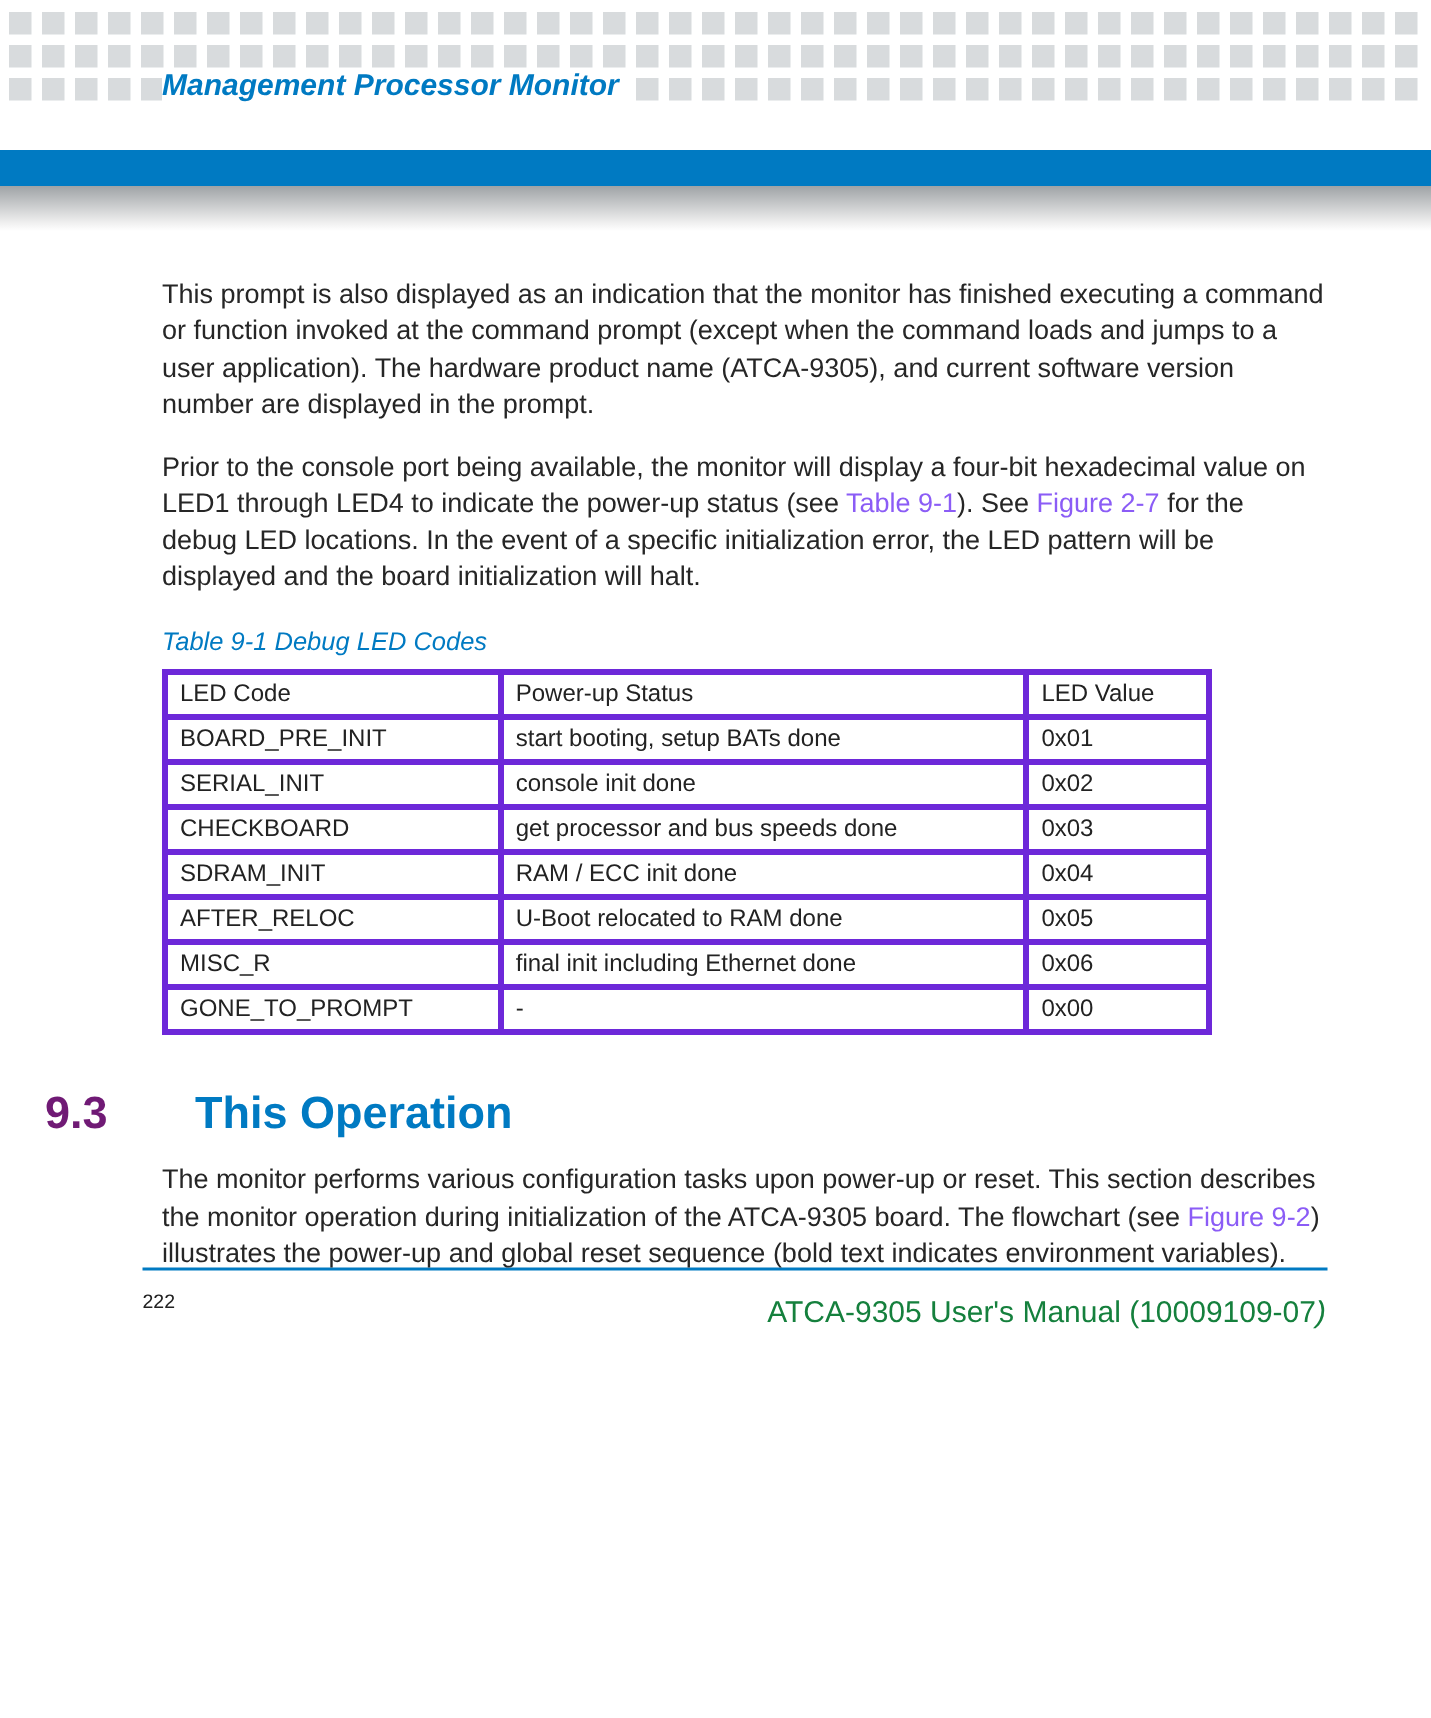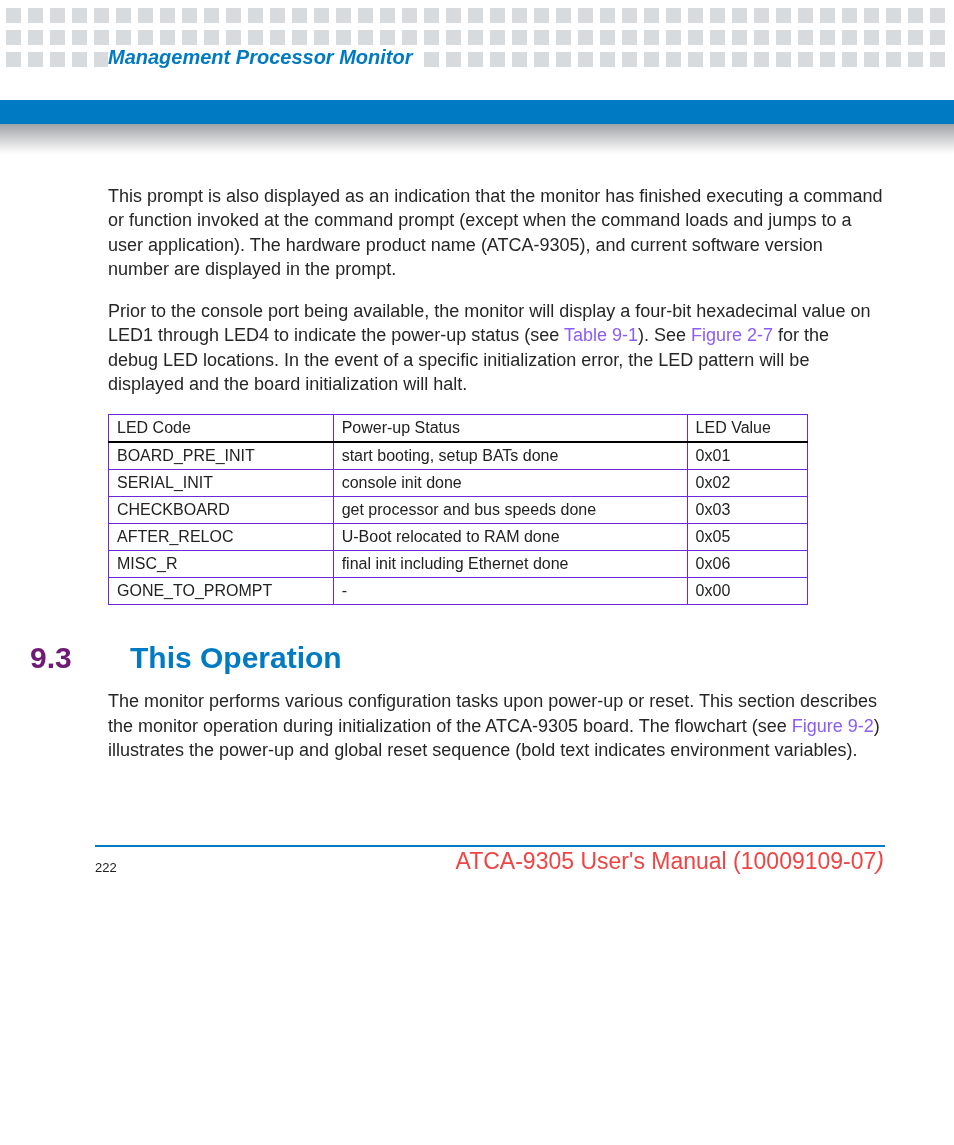--- a/index.html
+++ b/index.html
@@ -76,21 +76,21 @@
     margin-bottom: 8px;
   }
   table.led {
     width: 700px;
     border-collapse: collapse;
     font-size: 16px;
     margin-left: 0;
     margin-bottom: 36px;
   }
   table.led th, table.led td {
-    border: 1px solid #6d28d9;
+    border: 4px solid #6d28d9;
     padding: 4px 8px;
     text-align: left;
     font-weight: 400;
   }
   table.led thead th {
     border-bottom: 2.5px solid #000;
   }
   .section-row {
     display: flex;
     align-items: baseline;
@@ -119,23 +119,23 @@
   .page-num {
     position: absolute;
     left: 95px;
     bottom: 34px;
     font-size: 13px;
     color: #222;
   }
   .footer-right {
     position: absolute;
     right: 70px;
-    bottom: 34px;
-    font-size: 23px;
-    color: #ef4444;
+    bottom: 22px;
+    font-size: 20px;
+    color: #15803d;
   }
   .footer-right .paren { font-style: italic; }
 </style>
 </head>
 <body>
 
 <div class="page">
 
   <div class="sq-pattern">
     <div class="sq-row">
@@ -280,20 +280,21 @@
 
   <div class="running-head">Management Processor Monitor</div>
 
   <div class="content">
     <p class="para">This prompt is also displayed as an indication that the monitor has finished executing a command or function invoked at the command prompt (except when the command loads and jumps to a user application). The hardware product name (ATCA-9305), and current software version number are displayed in the prompt.</p>
 
     <p class="para">
       <span>Prior to the console port being available, the monitor will display a four-bit hexadecimal value on LED1 through LED4 to indicate the power-up status (see </span><span class="xref">Table 9-1</span><span>). See </span><span class="xref">Figure 2-7</span><span> for the debug LED locations. In the event of a specific initialization error, the LED pattern will be displayed and the board initialization will halt.</span>
     </p>
 
+    <div class="table-caption">Table 9-1 Debug LED Codes</div>
 
     <table class="led">
       <thead>
         <tr>
           <th>LED Code</th>
           <th>Power-up Status</th>
           <th>LED Value</th>
         </tr>
       </thead>
       <tbody id="led-tbody">
@@ -306,20 +307,25 @@
             <td>SERIAL_INIT</td>
             <td>console init done</td>
             <td>0x02</td>
           </tr>
           <tr>
             <td>CHECKBOARD</td>
             <td>get processor and bus speeds done</td>
             <td>0x03</td>
           </tr>
           <tr>
+            <td>SDRAM_INIT</td>
+            <td>RAM / ECC init done</td>
+            <td>0x04</td>
+          </tr>
+          <tr>
             <td>AFTER_RELOC</td>
             <td>U-Boot relocated to RAM done</td>
             <td>0x05</td>
           </tr>
           <tr>
             <td>MISC_R</td>
             <td>final init including Ethernet done</td>
             <td>0x06</td>
           </tr>
           <tr>

